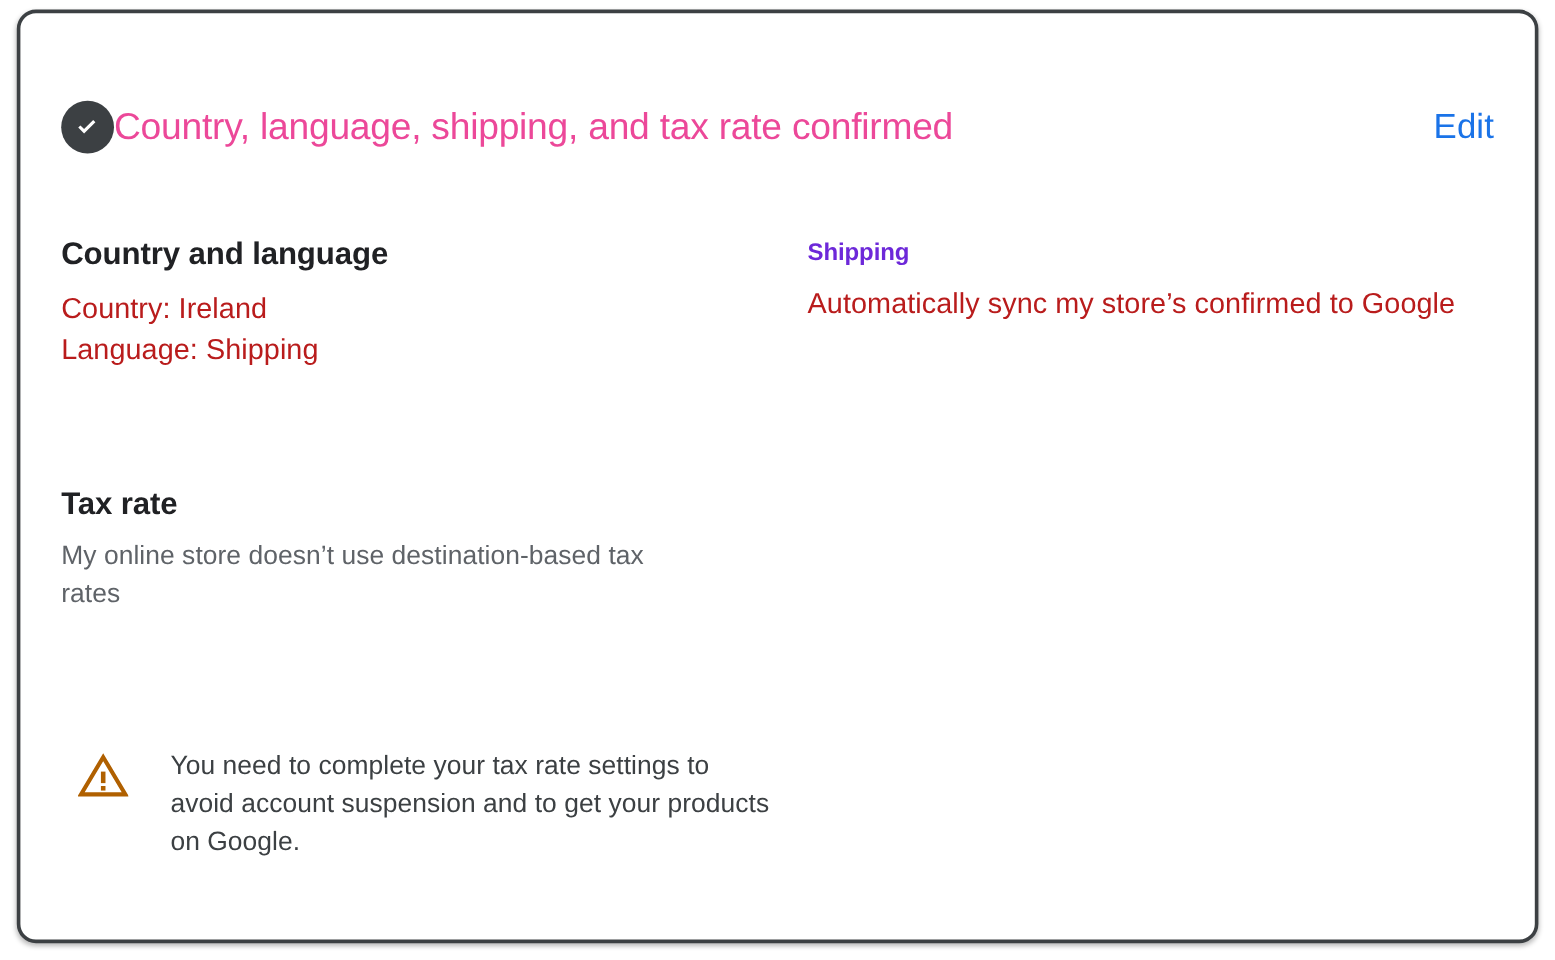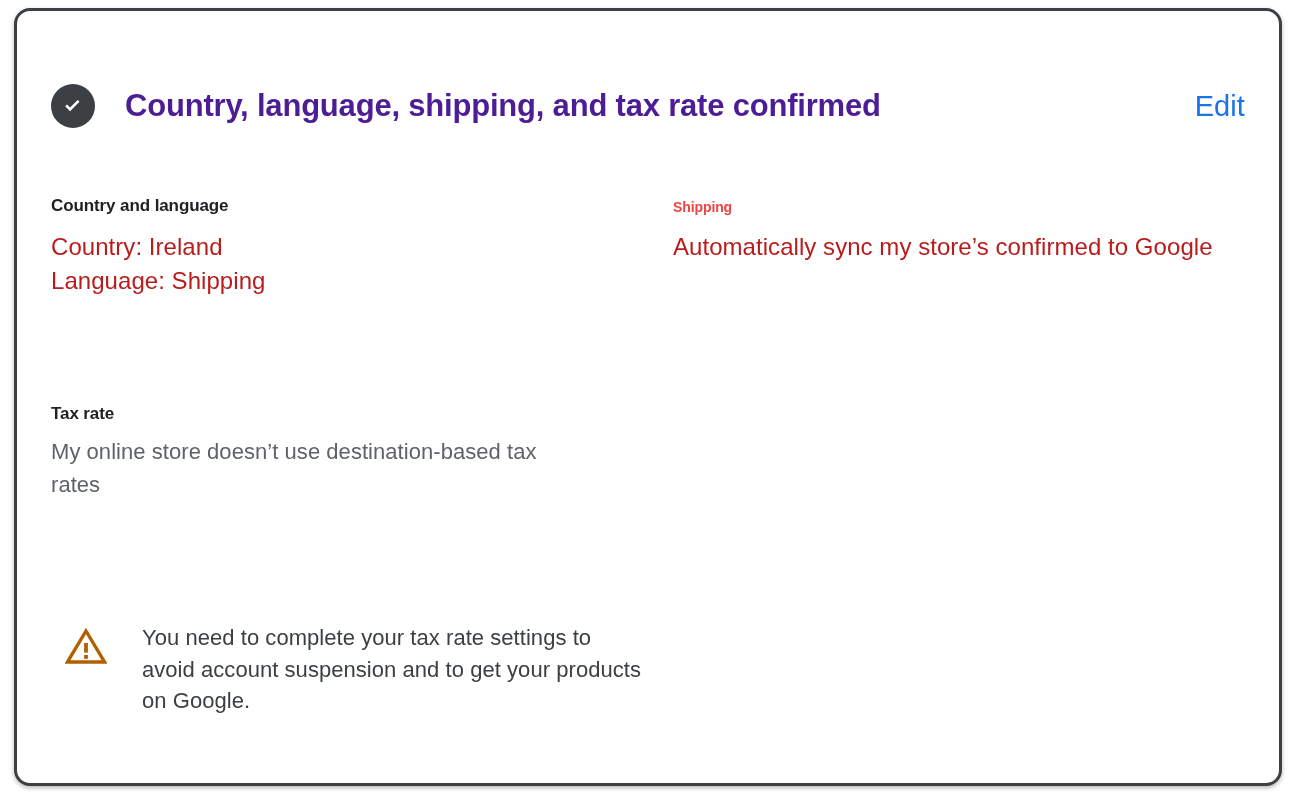--- a/index.html
+++ b/index.html
@@ -50,24 +50,23 @@
     height: 44px;
     border-radius: 50%;
     background: #3c4043;
     display: flex;
     align-items: center;
     justify-content: center;
   }
   .check-circle svg { display: block; }
 
   .header-title {
-    margin-left: 30px;
     font-size: 31px;
-    font-weight: 700;
-    color: #4c1d95;
+    font-weight: 400;
+    color: #ec4899;
     letter-spacing: -0.2px;
     white-space: nowrap;
     line-height: 1.1;
   }
 
   .edit-link {
     margin-left: auto;
     font-size: 29px;
     font-weight: 500;
     color: #1a73e8;
@@ -83,31 +82,31 @@
     top: 185px;
     right: 34px;
     display: flex;
     align-items: flex-start;
   }
 
   .col-left  { width: 622px; flex: 0 0 622px; }
   .col-right { width: 560px; flex: 0 0 560px; padding-top: 3px; }
 
   .section-heading-lg {
-    font-size: 17px;
+    font-size: 26px;
     font-weight: 700;
     color: #202124;
     letter-spacing: -0.1px;
     line-height: 1.2;
   }
 
   .section-heading-sm {
-    font-size: 14px;
+    font-size: 20px;
     font-weight: 700;
-    color: #ef4444;
+    color: #6d28d9;
     letter-spacing: -0.1px;
     line-height: 1.2;
   }
 
   .section-body {
     margin-top: 14px;
     font-size: 24px;
     font-weight: 400;
     color: #b91c1c;
     line-height: 1.42;

